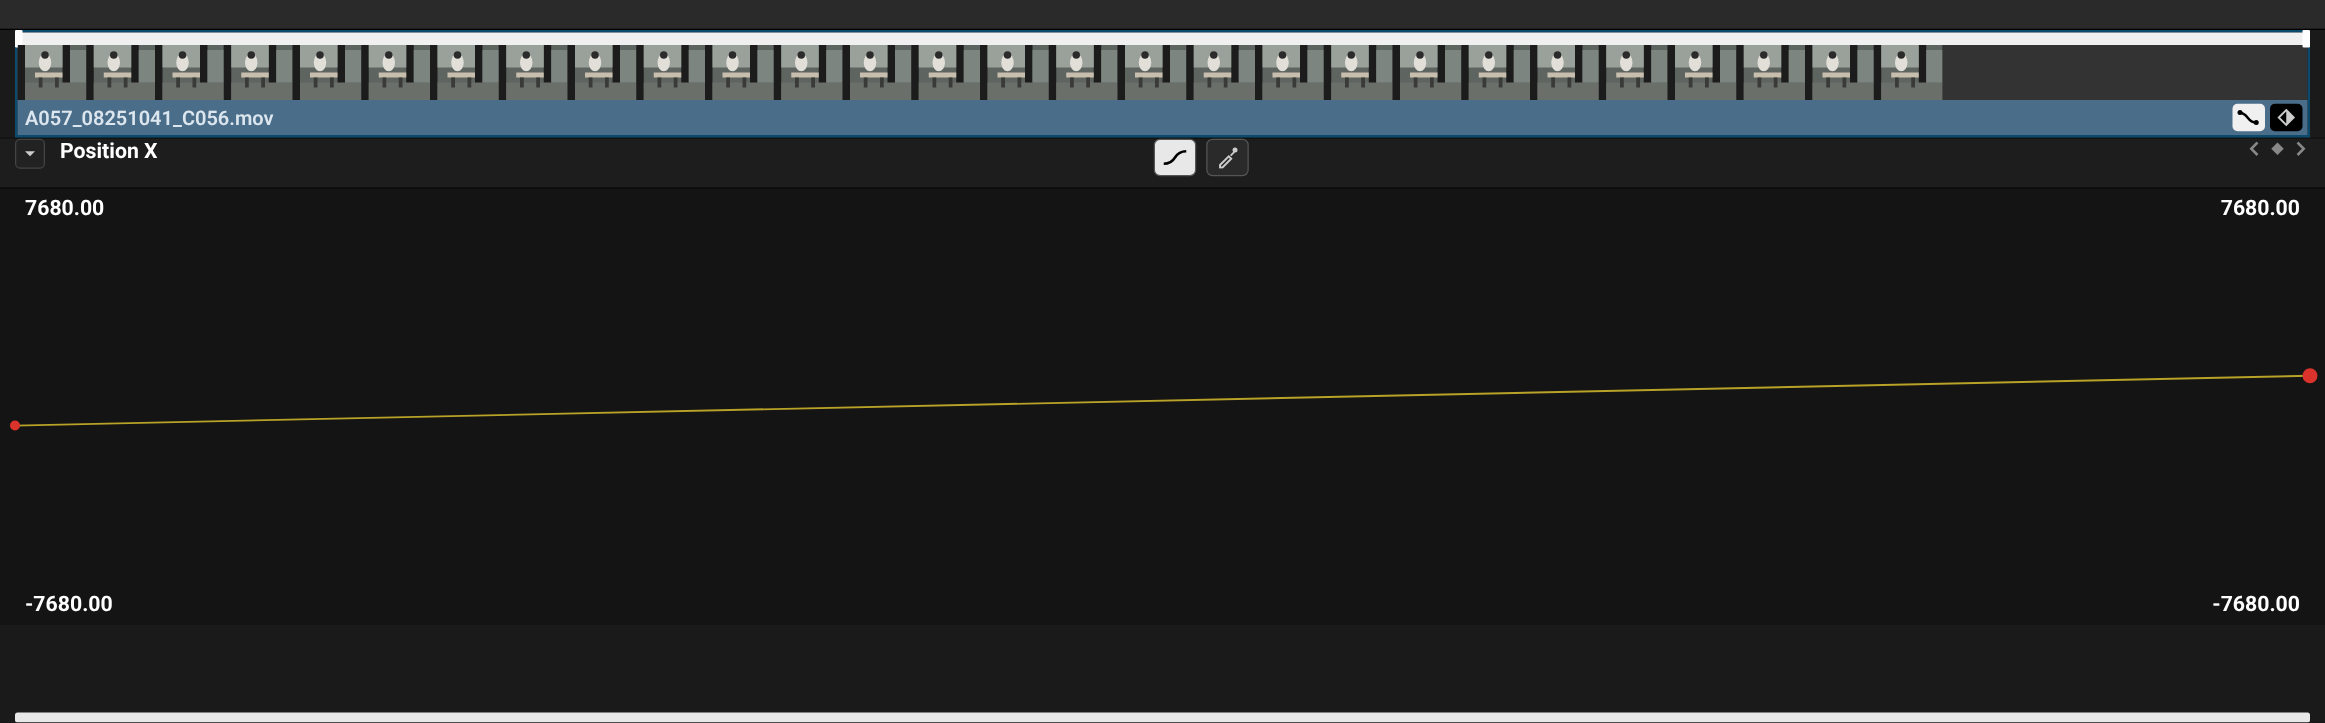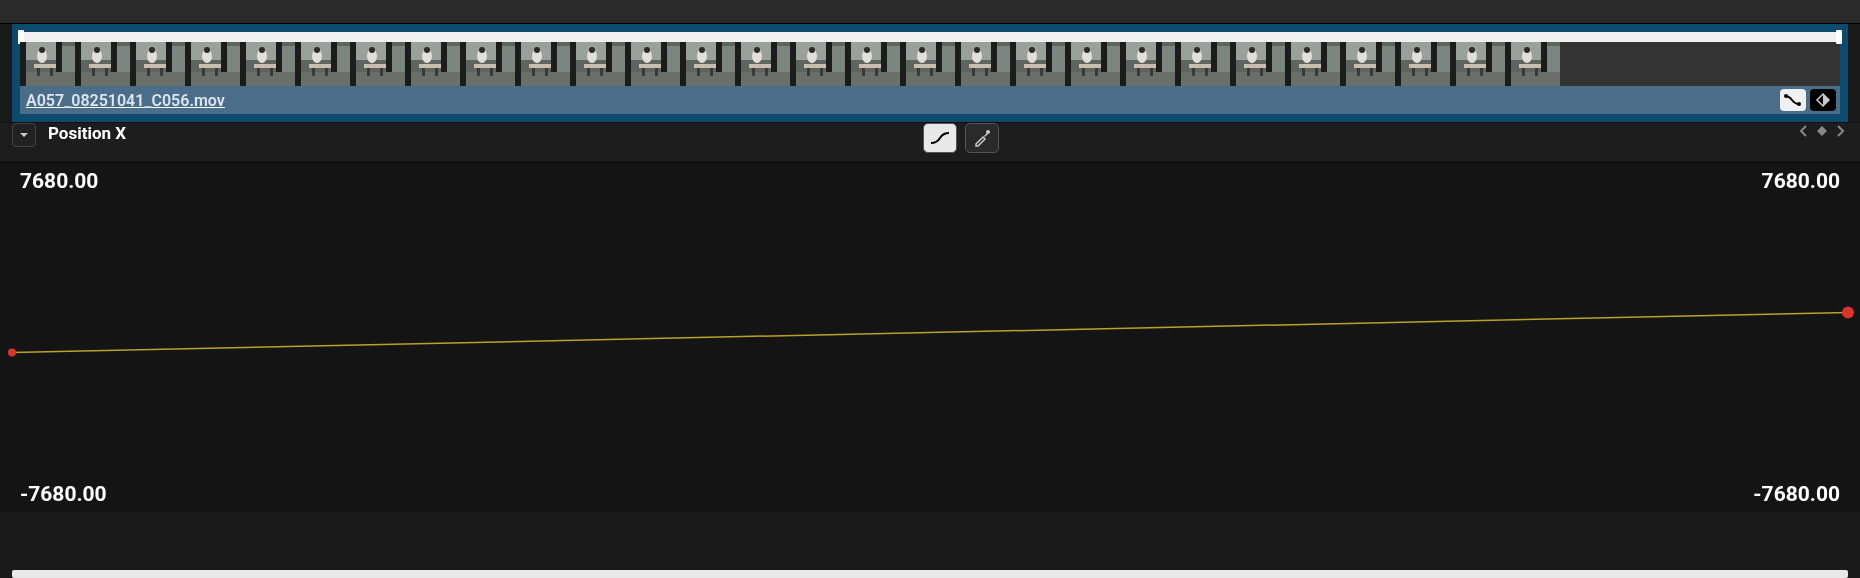--- a/index.html
+++ b/index.html
@@ -12,24 +12,23 @@
     position: relative;
     overflow: hidden;
   }
   .top-gap {
     height: 24px;
     background: #2a2a2a;
     border-bottom: 1px solid #000;
   }
   .clip-container {
     margin: 0 12px;
-    border: 8px solid #0c4a6e;
+    border: 2px solid #0c4a6e;
     background: #1a1a1a;
     position: relative;
-    text-decoration: underline;
   }
   .trim-bar {
     height: 10px;
     background: #f0f0f0;
     margin: 0 2px;
     position: relative;
   }
   .trim-handle {
     position: absolute;
     top: -2px;
@@ -141,21 +140,21 @@
     justify-content: center;
   }
   .graph-area {
     position: relative;
     height: 350px;
     background: #141414;
     border-top: 1px solid #080808;
   }
   .axis-label {
     position: absolute;
-    font-size: 21px;
+    font-size: 17px;
     font-weight: 700;
     color: #fff;
   }
   .axis-label.top-left { left: 20px; top: 6px; }
   .axis-label.top-right { right: 20px; top: 6px; }
   .axis-label.bottom-left { left: 20px; bottom: 6px; }
   .axis-label.bottom-right { right: 20px; bottom: 6px; }
   .curve-svg {
     position: absolute;
     inset: 0;

